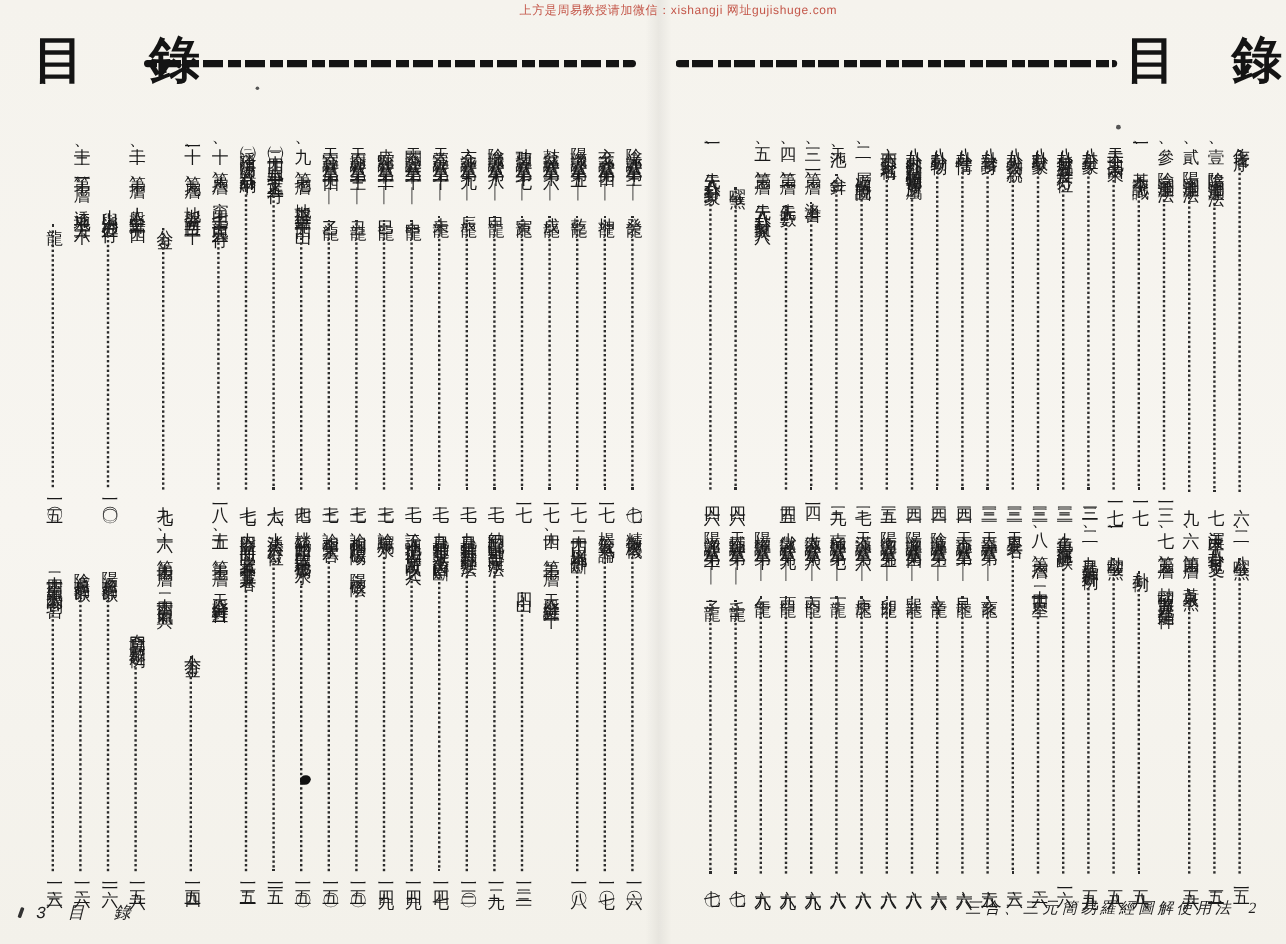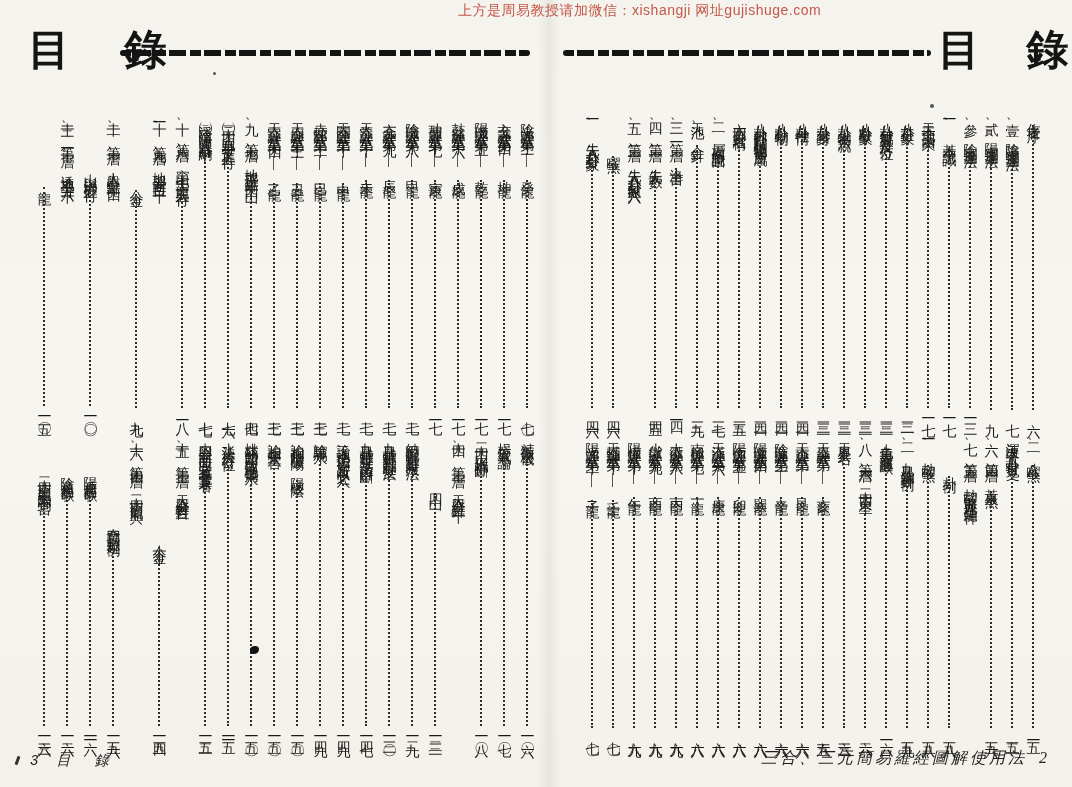--- a/index.html
+++ b/index.html
@@ -10,22 +10,22 @@
     background:linear-gradient(180deg,#f5f3ed 0%,#f7f5f0 55%,#f3f1ea 100%);
     overflow:hidden;
     font-family:"Liberation Serif","DejaVu Serif",serif;
     color:#1a1a1a;
   }
   .gutter{
     position:absolute;top:0;left:538px;width:22px;height:100%;
     background:linear-gradient(90deg,rgba(0,0,0,0) 0%,rgba(0,0,0,0.05) 50%,rgba(0,0,0,0) 100%);
   }
   .watermark{
-    position:absolute;top:2px;left:458px;
-    font-size:14px;letter-spacing:0.5px;color:#c4574a;
+    position:absolute;top:2px;left:433px;
+    font-size:10px;letter-spacing:0.5px;color:#c4574a;
     font-family:"Liberation Sans","DejaVu Sans",sans-serif;
     white-space:nowrap;
   }
   .page-title{
     position:absolute;top:22px;
     font-size:42px;font-weight:bold;letter-spacing:22px;
     color:#141414;white-space:nowrap;
   }
   .page-title.left{left:28px;}
   .page-title.right{left:938px;letter-spacing:18px;}
@@ -72,21 +72,21 @@
     font-size:14px;letter-spacing:8px;color:#222;
     font-style:italic;white-space:nowrap;font-family:Liberation Mono, monospace;
   }
   .footer-left .num{margin-right:10px;}
   .footer-mark{
     position:absolute;left:16px;top:756px;width:3px;height:9px;
     background:#333;transform:rotate(20deg);border-radius:1px;
   }
   .footer-right{
     position:absolute;right:22px;top:748px;
-    font-size:16px;letter-spacing:3px;color:#1d1d1d;
+    font-size:13px;letter-spacing:3px;color:#1d1d1d;
     font-style:italic;white-space:nowrap;
   }
   .footer-right .num{margin-left:12px;font-style:italic;}
   .ink-blot{
     position:absolute;left:250px;top:646px;width:9px;height:8px;
     background:#111;border-radius:55% 45% 60% 40%;
   }
   .speck{position:absolute;background:#555;border-radius:50%;}
 </style>
 </head>

